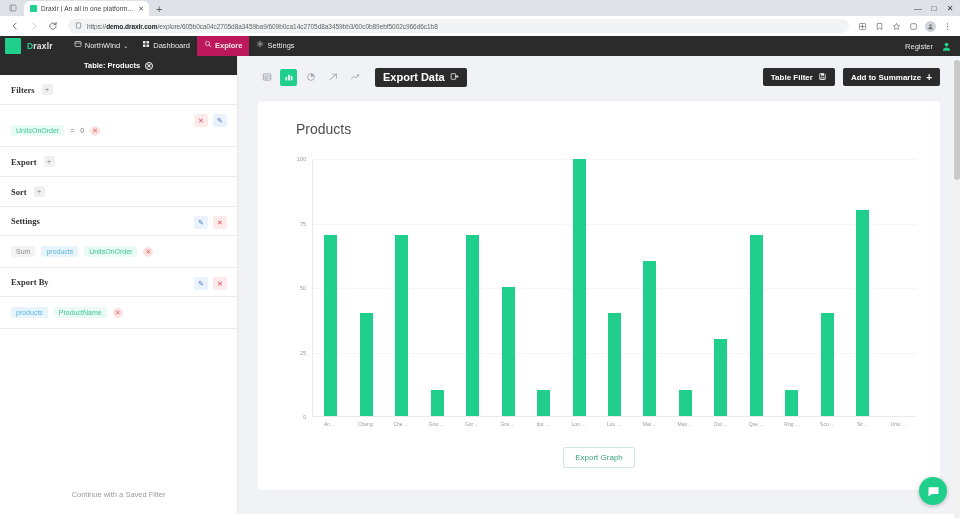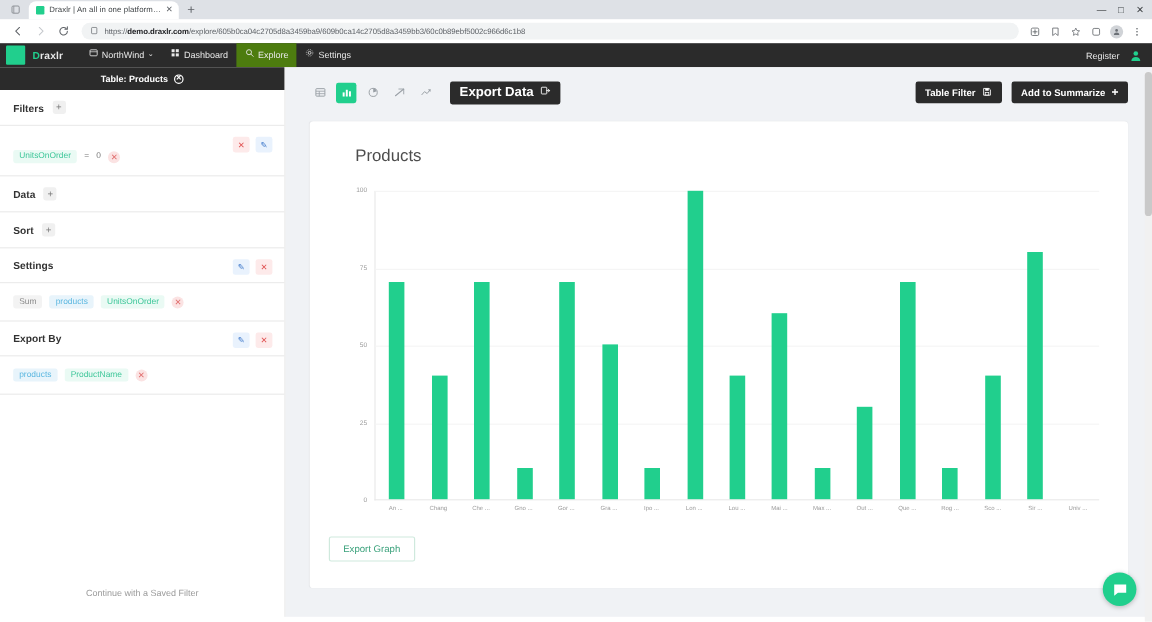--- a/index.html
+++ b/index.html
@@ -49,42 +49,42 @@
     height: 20px; background: #2b2b2b; display: flex; align-items: center;
     color: #e8e8e8; font-size: 7.5px; padding-right: 8px;
   }
   .logo-sq { width: 16px; height: 16px; background: #21cf8d; margin: 0 6px 0 5px; border-radius: 1px; }
   .brand { font-weight: 700; font-size: 8.5px; letter-spacing: .2px; margin-right: 14px; }
   .brand .accent { color: #21cf8d; }
   .nav-item {
     display: flex; align-items: center; gap: 3px; padding: 3px 7px;
     height: 20px; line-height: 14px; white-space: nowrap; cursor: pointer;
   }
-  .nav-item.active { background: #4d7c0f; }
+  .nav-item.active { background: #be185d; font-weight: bold; }
   .nav-spacer { flex: 1; }
   .register { font-size: 7.5px; margin-right: 8px; cursor: pointer; }
   .user-ico { width: 11px; height: 11px; }
 
   
   .main-split { display: flex; height: 458px; }
 
   
   .sidebar { width: 238px; background: #fff; position: relative; border-right: 1px solid #e8e8e8; }
   .table-head {
     height: 19px; background: #2b2b2b; color: #fff;
     display: flex; align-items: center; justify-content: center; gap: 5px;
     font-size: 7.5px; font-weight: 700;
   }
   .table-head .x-circ {
     width: 8px; height: 8px; border-radius: 50%; border: 1px solid #fff;
     display: flex; align-items: center; justify-content: center; font-size: 6px; line-height: 1;
   }
   .section {
     border-bottom: 1px solid #ececec; padding: 9px 11px;
-    display: flex; align-items: center; gap: 7px; position: relative; min-height: 29px;
+    display: flex; align-items: center; gap: 7px; position: relative; min-height: 29px; font-family: Liberation Serif, serif;
   }
   .section-title { font-size: 8.5px; font-weight: 700; color: #333; }
   .plus-box {
     width: 11px; height: 11px; background: #f0f0f0; border-radius: 2px;
     display: flex; align-items: center; justify-content: center;
     font-size: 8px; color: #777; line-height: 1; cursor: pointer;
   }
   .row-actions { position: absolute; right: 10px; top: 9px; display: flex; gap: 5px; }
   .act-btn {
     width: 14px; height: 13px; border-radius: 2px;
@@ -152,21 +152,21 @@
     position: absolute; left: 30px; right: 0; top: 0; height: 258px;
     border-left: 1px solid #eaeaea; border-bottom: 1px solid #eaeaea;
   }
   .gridline { position: absolute; left: 0; right: 0; height: 1px; background: #f5f5f5; }
   .bars { position: absolute; left: 0; right: 0; bottom: 0; top: 0; display: flex; align-items: flex-end; }
   .bar-slot { flex: 1; display: flex; flex-direction: column; align-items: center; justify-content: flex-end; height: 100%; }
   .bar { width: 13px; background: #21cf8d; }
   .x-axis { position: absolute; left: 30px; right: 0; top: 262px; display: flex; }
   .x-slot { flex: 1; text-align: center; font-size: 5px; color: #9b9b9b; overflow: hidden; white-space: nowrap; }
 
-  .export-graph-wrap { position: absolute; left: 16px; right: 0; bottom: 22px; display: flex; }
+  .export-graph-wrap { position: absolute; left: 0; right: 0; bottom: 22px; display: flex; justify-content: center; }
   .export-graph-btn {
     border: 1px solid #cfe9dd; background: #fff; color: #3aa17b;
     font-size: 8px; padding: 5px 11px; border-radius: 2px; cursor: pointer;
     font-family: "Liberation Sans", sans-serif;
   }
 
   
   .chat-bubble {
     position: absolute; right: 13px; bottom: 9px; width: 28px; height: 28px;
     border-radius: 50%; background: #21cf8d; display: flex; align-items: center;
@@ -342,21 +342,21 @@
         <span class="act-btn act-del">✕</span>
         <span class="act-btn act-edit">✎</span>
       </div>
       <span class="chip chip-green">UnitsOnOrder</span>
       <span class="chip-plain">=</span>
       <span class="chip-plain">0</span>
       <span class="chip-x">✕</span>
     </div>
 
     <div class="section">
-      <span class="section-title">Data</span>
+      <span class="section-title">Export</span>
       <span class="plus-box">+</span>
     </div>
 
     <div class="section">
       <span class="section-title">Sort</span>
       <span class="plus-box">+</span>
     </div>
 
     <div class="section">
       <span class="section-title">Settings</span>

